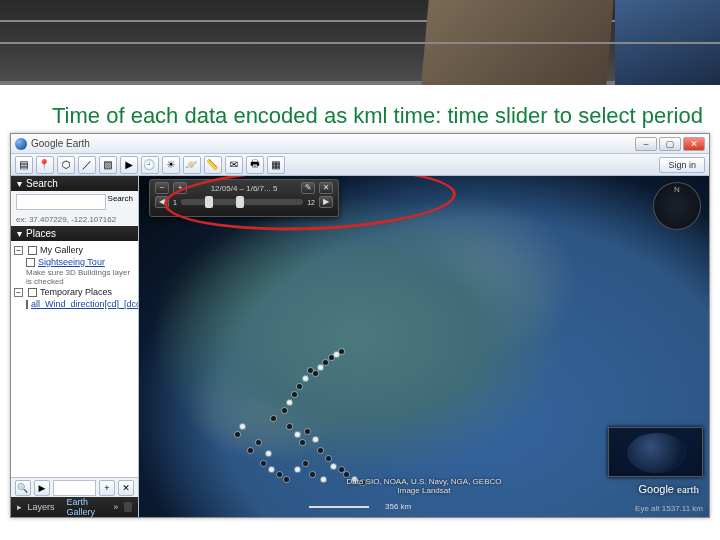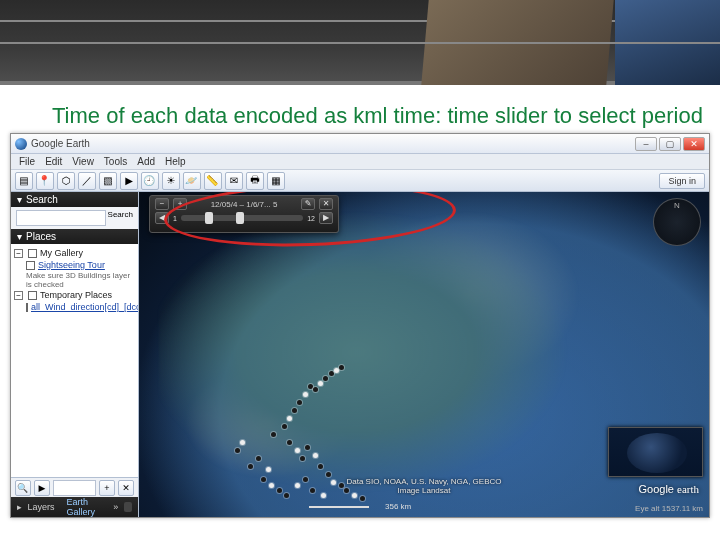--- a/index.html
+++ b/index.html
@@ -233,28 +233,20 @@
   <div class="titlebar">
     <span class="globe"></span>
     <span>Google Earth</span>
     <div class="winbtns">
       <span>–</span>
       <span>▢</span>
       <span class="close">✕</span>
     </div>
   </div>
 
-  <div class="menubar">
-    <span>File</span>
-    <span>Edit</span>
-    <span>View</span>
-    <span>Tools</span>
-    <span>Add</span>
-    <span>Help</span>
-  </div>
 
   <div class="toolbar">
     <span class="ico">▤</span>
     <span class="ico">📍</span>
     <span class="ico">⬡</span>
     <span class="ico">／</span>
     <span class="ico">▧</span>
     <span class="ico">▶</span>
     <span class="ico">🕘</span>
     <span class="ico">☀</span>
@@ -273,20 +265,21 @@
       <div class="panel">
         <span class="chev">▾</span>
         <span>Search</span>
       </div>
       <div class="search-area">
         <div style="display:flex;gap:2px">
           <input class="search-input" placeholder="" style="">
           <span class="ico" style="width:34px;font-size:8px">Search</span>
         </div>
       </div>
+      <div class="coord">ex: 37.407229, -122.107162</div>
 
       <div class="panel">
         <span class="chev">▾</span>
         <span>Places</span>
       </div>
       <div class="places-body">
         <div class="tree">
           <div class="row">
             <span class="toggle">−</span>
             <span class="cb"></span>

